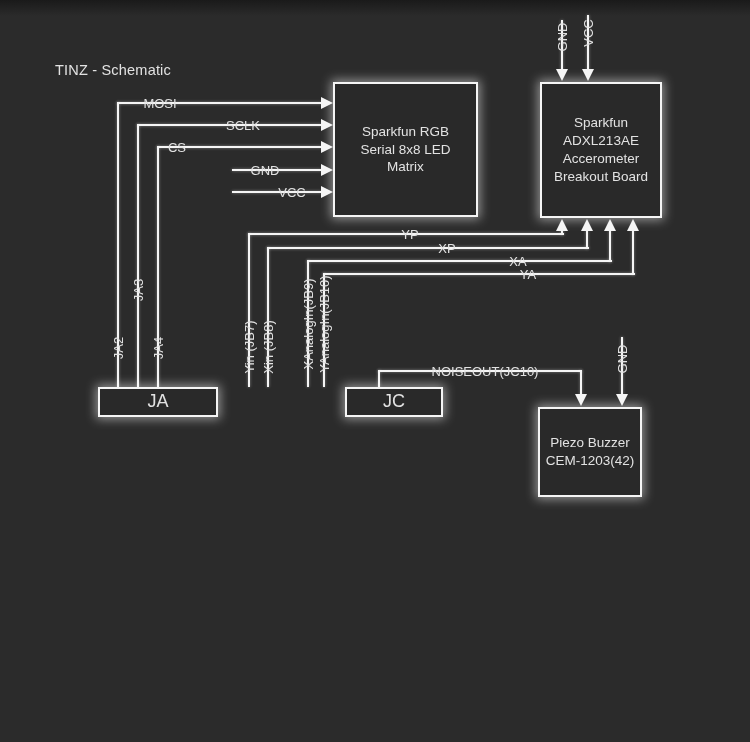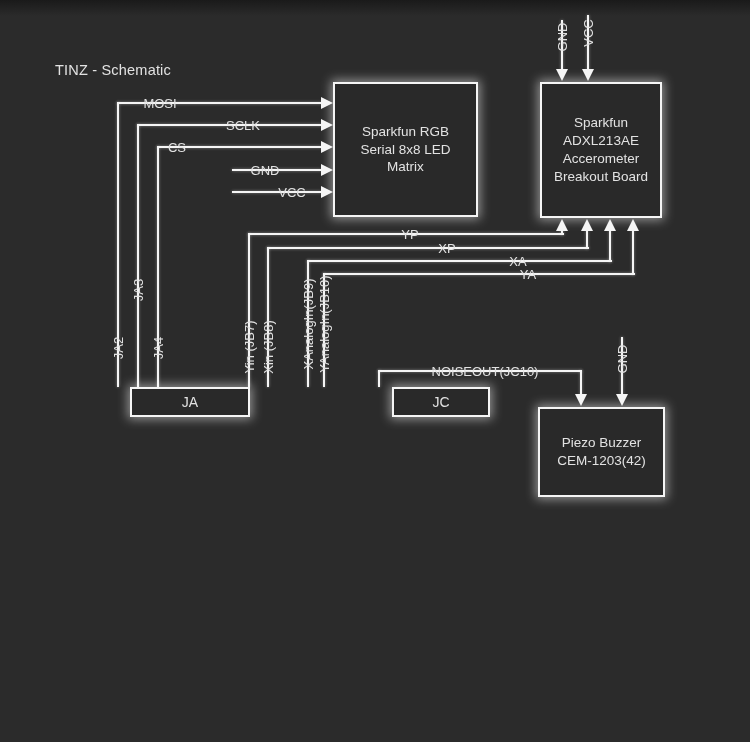--- a/index.html
+++ b/index.html
@@ -13,21 +13,21 @@
     font-family:"Liberation Sans",sans-serif;color:var(--text);
   }
   .title{position:absolute;font-size:14.5px;letter-spacing:0.2px;margin-top:20px;}
   .box{
     position:absolute;box-sizing:border-box;background:var(--boxfill);
     border:2px solid var(--line);
     box-shadow:0 0 10px 2px var(--glow);
     display:flex;align-items:center;justify-content:center;
     text-align:center;white-space:pre-line;font-size:13.5px;line-height:1.32;
   }
-  .box.conn{font-size:14px;z-index:4;margin-left:32px;}
+  .box.conn{font-size:18px;z-index:4;}
   .fpga{z-index:1;align-items:flex-start;}
   .fpga .fpga-label{margin-top:140px;font-size:14px;letter-spacing:0.3px;}
   .wire{position:absolute;background:var(--line);box-shadow:0 0 3px rgba(255,255,255,0.45);z-index:2;}
   .wire.h{height:2px;}
   .wire.v{width:2px;}
   .arr{position:absolute;width:0;height:0;z-index:3;}
   .arr.right{border-top:6px solid transparent;border-bottom:6px solid transparent;border-left:12px solid var(--line);}
   .arr.up{border-left:6px solid transparent;border-right:6px solid transparent;border-bottom:12px solid var(--line);}
   .arr.down{border-left:6px solid transparent;border-right:6px solid transparent;border-top:12px solid var(--line);}
   .wlabel{
@@ -38,30 +38,30 @@
 </style>
 </head>
 <body>
 
 <div class="canvas">
 
   <div class="title" style="left:55px;top:42px;">TINZ - Schematic</div>
 
 
   <div class="box conn" style="left:98px;top:387px;width:120px;height:30px;"><span>JA</span></div>
-  <div class="box conn" style="left:360px;top:387px;width:98px;height:30px;"><span>JC</span></div>
+  <div class="box conn" style="left:345px;top:387px;width:98px;height:30px;"><span>JC</span></div>
 
   <div class="box" style="left:333px;top:82px;width:145px;height:135px;">Sparkfun RGB
 Serial 8x8 LED
 Matrix</div>
   <div class="box" style="left:540px;top:82px;width:122px;height:136px;">Sparkfun
 ADXL213AE
 Accerometer
 Breakout Board</div>
-  <div class="box" style="left:538px;top:407px;width:127px;height:90px;">Piezo Buzzer
+  <div class="box" style="left:538px;top:407px;width:104px;height:90px;">Piezo Buzzer
 CEM-1203(42)</div>
 
   <div class="wire h" style="left:117px;top:102px;width:205px;"></div>
   <div class="wire h" style="left:137px;top:124px;width:185px;"></div>
   <div class="wire h" style="left:157px;top:146px;width:165px;"></div>
   <div class="wire h" style="left:232px;top:169px;width:90px;"></div>
   <div class="wire h" style="left:232px;top:191px;width:90px;"></div>
   <div class="wire v" style="left:117px;top:102px;height:285px;"></div>
   <div class="wire v" style="left:137px;top:124px;height:263px;"></div>
   <div class="wire v" style="left:157px;top:146px;height:241px;"></div>

